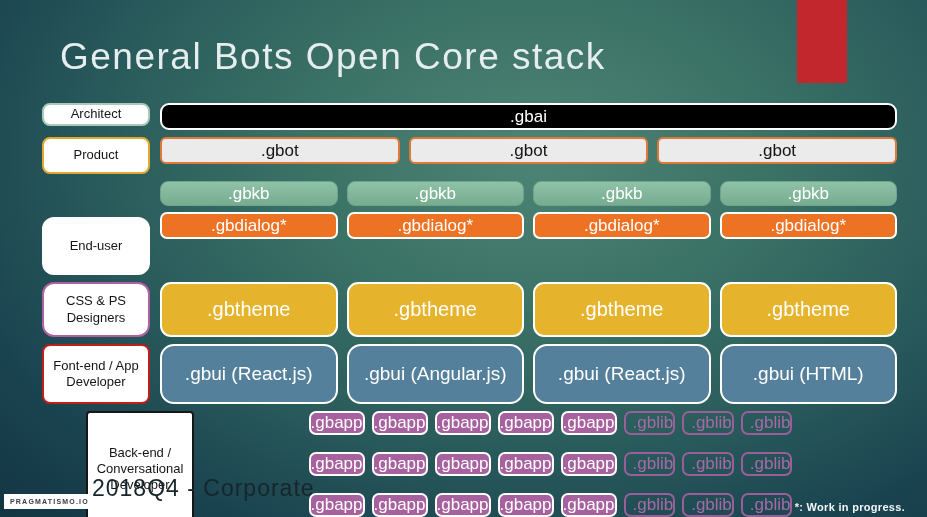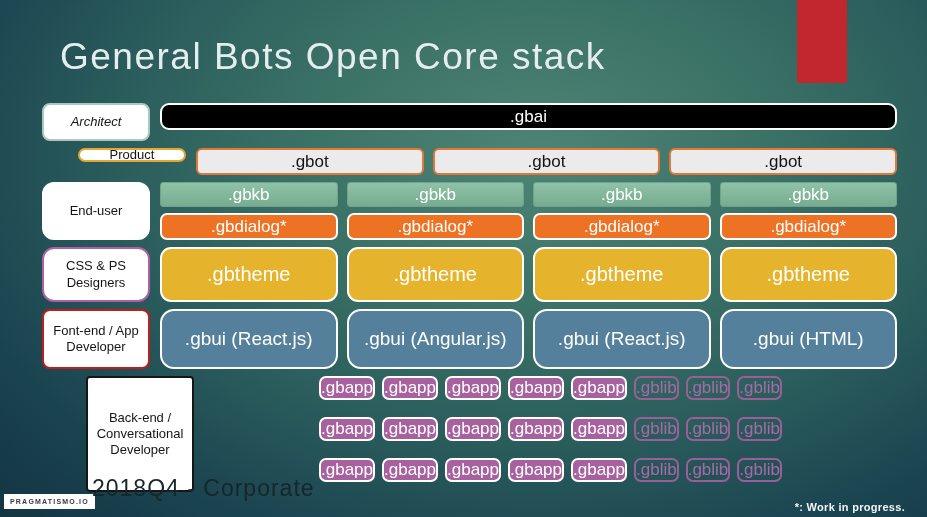--- a/index.html
+++ b/index.html
@@ -35,49 +35,49 @@
   .gear-tick.right{margin-left:2px;}  .gear-tick.right::after{right:3px;}
   
   .grid{position:absolute;left:42px;right:30px;top:103px;}
   .band{display:flex;align-items:stretch;margin-bottom:7px;}
   .lbl{
     width:108px;flex:0 0 108px;margin-right:10px;
     background:#fff;color:#151515;
     display:flex;align-items:center;justify-content:center;text-align:center;
     font-size:13px;line-height:1.25;border-radius:8px;padding:2px 5px;box-sizing:border-box;
   }
-  .lbl-architect{border:2px solid #a9cabb;height:38px;font-style:italic;}
-  .lbl-product{border:2px solid #e2a92f;height:14px;margin-left:36px;}
-  .lbl-enduser{border:2px solid #ffffff;height:58px;border-radius:12px;}
+  .lbl-architect{border:2px solid #a9cabb;height:23px;}
+  .lbl-product{border:2px solid #e2a92f;height:37px;}
+  .lbl-enduser{border:2px solid #ffffff;height:58px;border-radius:12px;margin-top:36px;}
   .lbl-designers{border:2px solid #b05fa5;height:55px;border-radius:12px;}
   .lbl-frontend{border:2px solid #c11e17;height:60px;border-radius:8px;}
   .lbl-backend{border:2px solid #161616;height:116px;border-radius:4px;align-self:center;margin-left:44px;}
   .content{flex:1;display:flex;flex-direction:column;}
   .row{display:flex;}
   .box{
     flex:1;display:flex;align-items:center;justify-content:center;
     color:#fff;font-size:17px;box-sizing:border-box;white-space:nowrap;
   }
   .row-gbai .box{height:27px;background:#000;border:2px solid #fff;border-radius:9px;text-align:right;}
   .row-gbot{column-gap:9px;}
   .row-gbot .box{height:27px;background:#ebebeb;border:2px solid #e0783a;border-radius:6px;color:#141414;}
   .row-gbkb{column-gap:9px;margin-bottom:6px;}
-  .row-gbkb .box{height:25px;background:linear-gradient(#8fc2a7,#77ac90);border:1px solid #6ea58a;border-radius:3px;}
+  .row-gbkb .box{height:25px;background:linear-gradient(#8fc2a7,#77ac90);border:1px solid #6ea58a;border-radius:8px;}
   .row-gbdialog{column-gap:9px;}
   .row-gbdialog .box{height:27px;background:#ee7223;border:2px solid #fff;border-radius:7px;}
   .row-gbtheme{column-gap:9px;}
   .row-gbtheme .box{height:55px;background:#e6b32d;border:2px solid #fff;border-radius:11px;font-size:20px;}
   .row-gbui{column-gap:9px;}
   .row-gbui .box{height:60px;background:#54809b;border:2px solid #fff;border-radius:14px;font-size:19px;}
   .backend-band{margin-bottom:0;}
   .backend-rows{justify-content:space-between;height:106px;align-items:center;}
   .row-apps{column-gap:7px;}
   .row-apps .box{height:24px;border-radius:7px;}
   .box.gbapp{background:#a8619f;border:2px solid #fff;}
-  .box.gblib{background:transparent;border:2px solid #9a5f98;color:#a66ba5;}
+  .box.gblib{background:transparent;border:2px solid #9a5f98;color:#a66ba5;padding-left:7px;}
   
   .brand-badge{
     position:absolute;left:4px;bottom:8px;background:#fff;color:#3a3a3a;
     font-size:7px;letter-spacing:1.2px;padding:4px 6px;font-weight:bold;
   }
   .footer-caption{
     position:absolute;left:92px;bottom:15px;
     font-size:23px;color:#16262a;letter-spacing:1px;
   }
   .footer-note{

